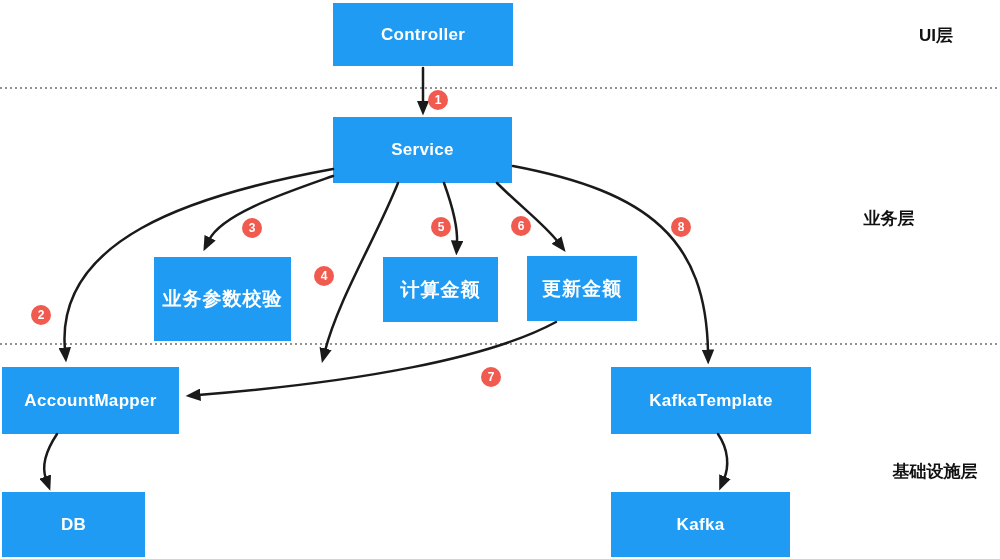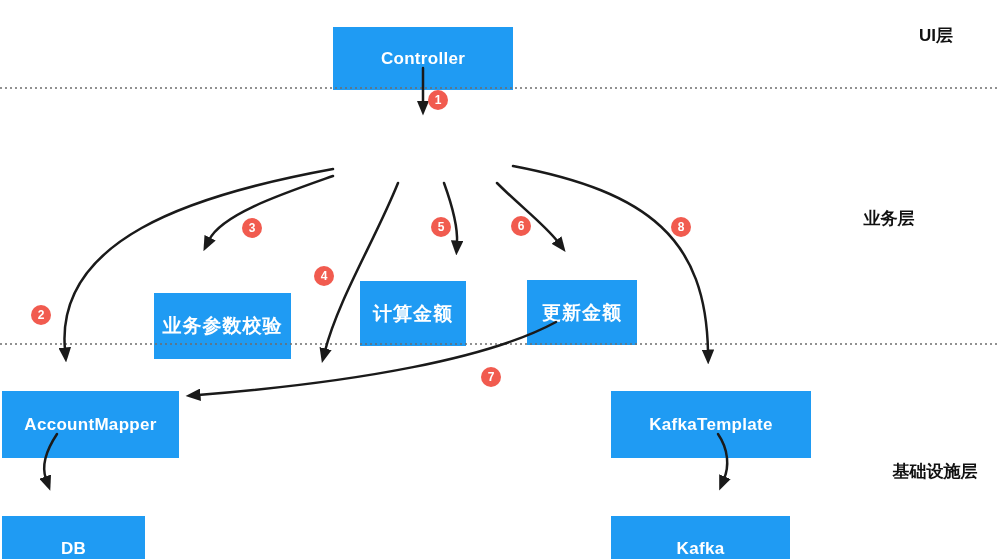--- a/index.html
+++ b/index.html
@@ -19,21 +19,20 @@
     position: absolute;
     background: var(--node-fill, #1f9bf3);
     color: var(--node-text, #fff);
     display: flex;
     align-items: center;
     justify-content: center;
     font-weight: bold;
     font-size: 17px;
     z-index: 1;
     letter-spacing: 0.3px;
-    margin-top: 24px;
   }
   .node.cn { font-size: 19px; letter-spacing: 1px; }
   #arrows {
     position: absolute;
     left: 0; top: 0;
     z-index: 2;
     pointer-events: none;
   }
   .badge {
     position: absolute;
@@ -58,22 +57,23 @@
     z-index: 3;
     white-space: nowrap;
   }
 </style>
 </head>
 <body>
 
 <div id="canvas">
 
   <div class="node" style="left:333px; top:3px;   width:180px; height:63px;">Controller</div>
-  <div class="node cn" style="left:154px; top:269px; width:137px; height:66px;">业务参数校验</div>
-  <div class="node cn" style="left:360px; top:257px; width:106px; height:65px;font-family:Liberation Mono, monospace;">计算金额</div>
+  <div class="node" style="left:333px; top:117px; width:179px; height:66px;">Service</div>
+  <div class="node cn" style="left:154px; top:257px; width:137px; height:84px;">业务参数校验</div>
+  <div class="node cn" style="left:383px; top:257px; width:115px; height:65px;font-family:Liberation Mono, monospace;">计算金额</div>
   <div class="node" style="left:2px;   top:367px; width:177px; height:67px;">AccountMapper</div>
   <div class="node cn" style="left:527px; top:256px; width:110px; height:65px;">更新金额</div>
   <div class="node" style="left:611px; top:367px; width:200px; height:67px;">KafkaTemplate</div>
   <div class="node" style="left:2px;   top:492px; width:143px; height:65px;">DB</div>
   <div class="node" style="left:611px; top:492px; width:179px; height:65px;">Kafka</div>
 
   <svg id="arrows" width="1000" height="559" viewBox="0 0 1000 559">
     <defs>
       <marker id="ah" orient="auto" markerWidth="6" markerHeight="5" refX="1" refY="2.5">
         <path d="M0,0 L6,2.5 L0,5 Z" fill="#1A1A1A"></path>

